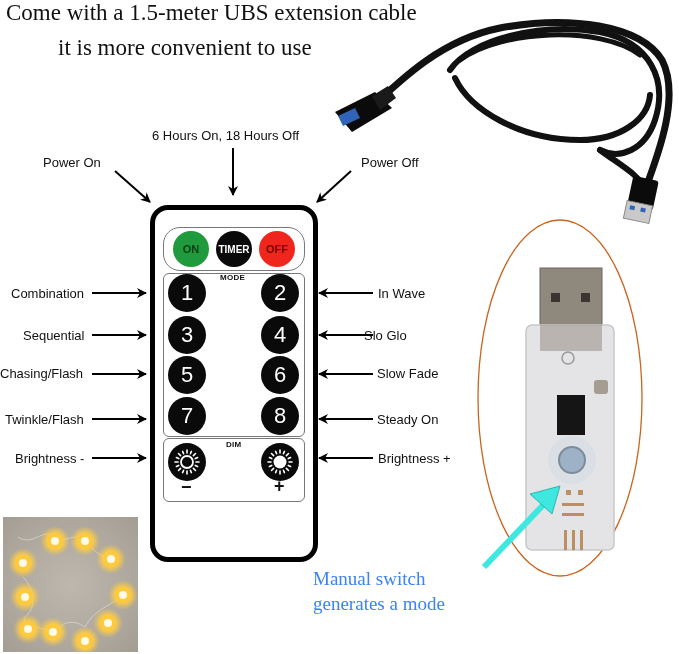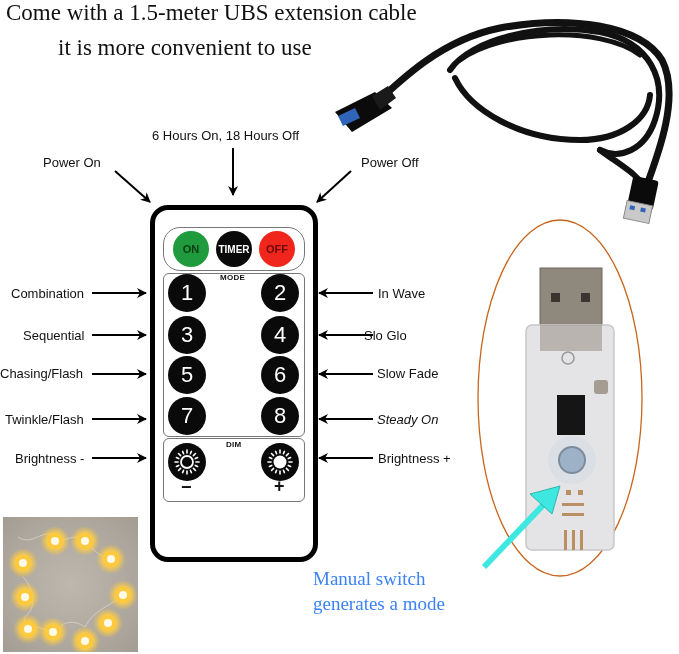--- a/index.html
+++ b/index.html
@@ -147,21 +147,21 @@
 
 <div class="abs lbl" style="left:11px; top:286px;">Combination</div>
 <div class="abs lbl" style="left:23px; top:328px;">Sequential</div>
 <div class="abs lbl" style="left:0px; top:366px;">Chasing/Flash</div>
 <div class="abs lbl" style="left:5px; top:412px;">Twinkle/Flash</div>
 <div class="abs lbl" style="left:15px; top:451px;">Brightness -</div>
 
 <div class="abs lbl" style="left:378px; top:286px;">In Wave</div>
 <div class="abs lbl" style="left:364px; top:328px;">Slo Glo</div>
 <div class="abs lbl" style="left:377px; top:366px;">Slow Fade</div>
-<div class="abs lbl" style="left:377px; top:412px;font-style:italic;">Steady On</div>
+<div class="abs lbl" style="left:377px; top:412px;">Steady On</div>
 <div class="abs lbl" style="left:378px; top:451px;">Brightness +</div>
 
 <svg class="overlay" width="679" height="654">
   <defs>
     <marker id="ah" viewBox="0 0 10 10" refX="9" refY="5" markerWidth="5" markerHeight="5" orient="auto">
       <path d="M0,0 L10,5 L0,10 L3,5 Z" fill="#000"></path>
     </marker>
   </defs>
   <g stroke="#000" stroke-width="2" marker-end="url(#ah)">
     <line x1="233" y1="148" x2="233" y2="195"></line>

